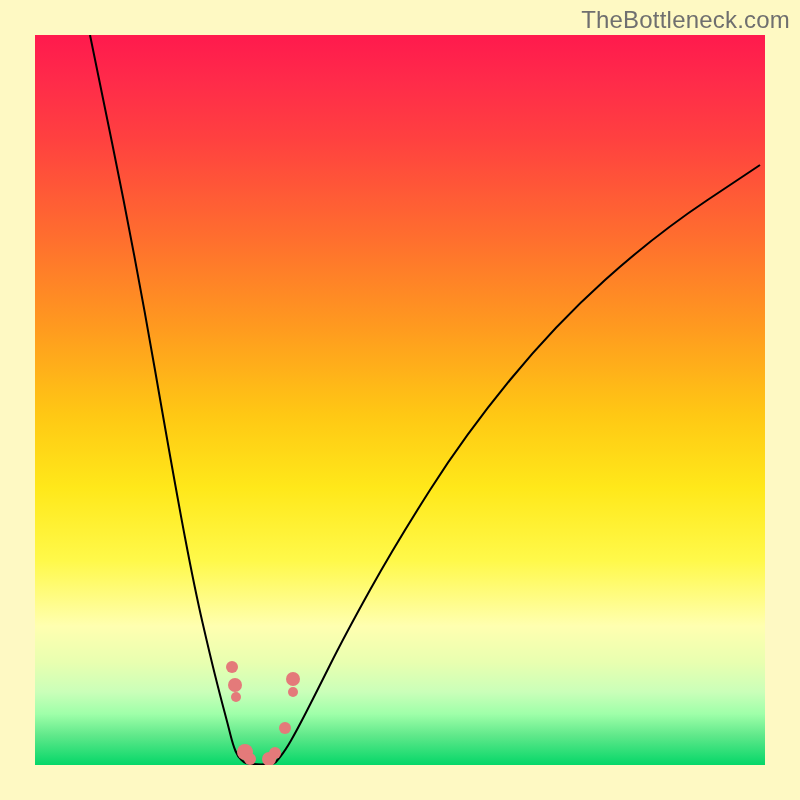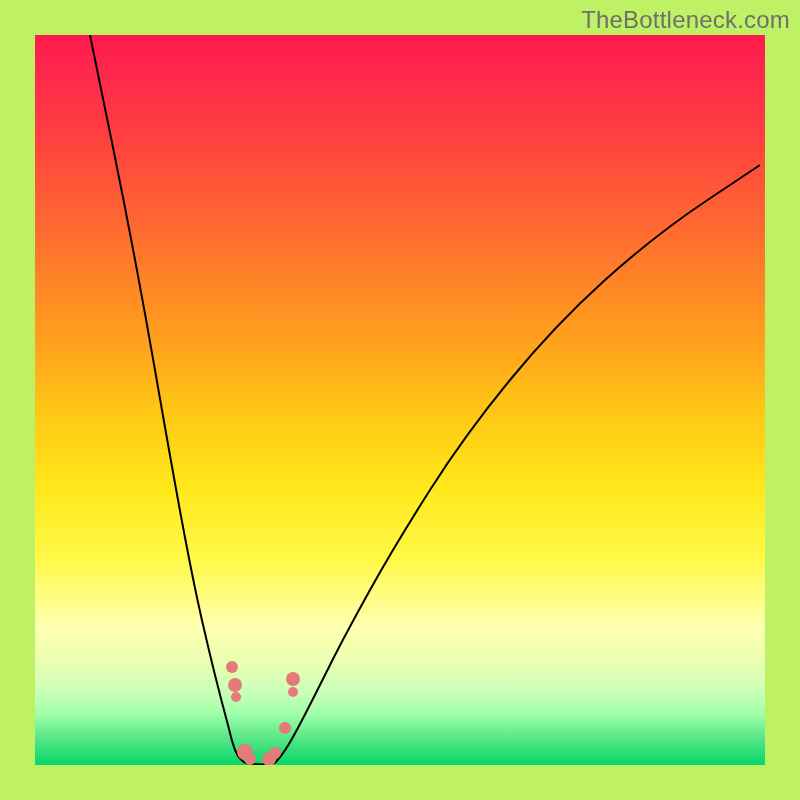--- a/index.html
+++ b/index.html
@@ -9,21 +9,21 @@
     height: 800px;
     background: #000;
     overflow: hidden;
   }
   .frame {
     position: absolute;
     left: 0;
     top: 0;
     width: 800px;
     height: 800px;
-    background: #bef264;
+    background: #fef9c3;
   }
   .plot {
     position: absolute;
     left: 35px;
     top: 35px;
     width: 730px;
     height: 730px;
     overflow: hidden;
   }
   .gradient {

